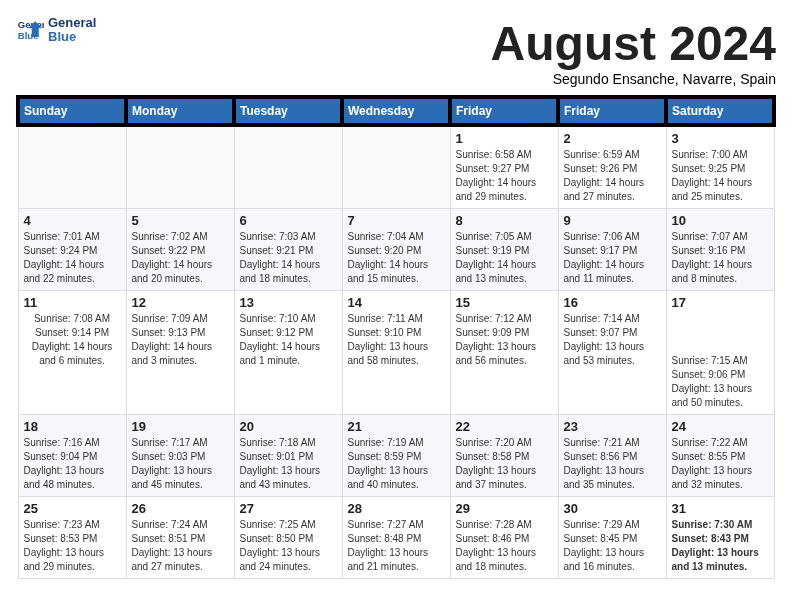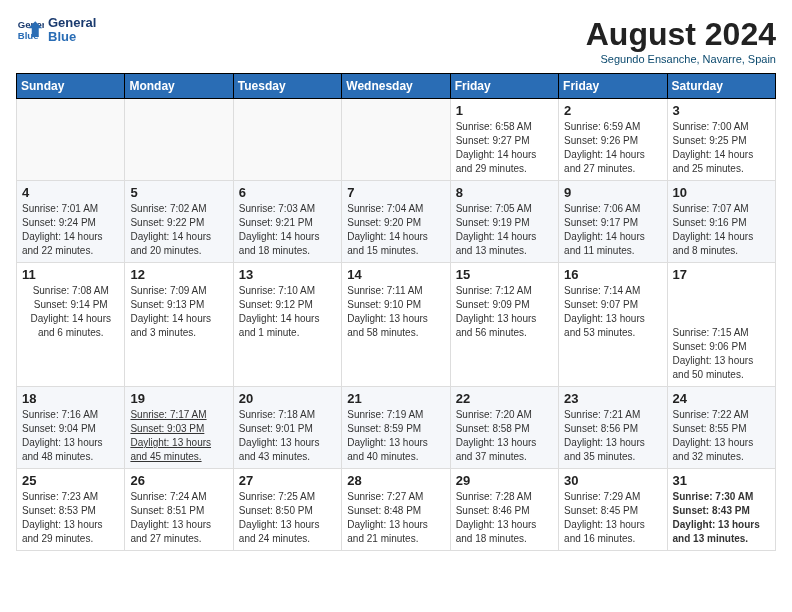--- a/index.html
+++ b/index.html
@@ -22,41 +22,41 @@
       gap: 4px;
     }
     .logo-icon {
       width: 28px;
       height: 28px;
     }
     .title-block {
       text-align: right;
     }
     .month-year {
-      font-size: 32px;
+      font-size: 48px;
       font-weight: bold;
       color: #222;
     }
     .location {
-      font-size: 11px;
-      color: #0c4a6e;
+      font-size: 14px;
+      color: #000000;
     }
     .calendar {
       width: 100%;
       border-collapse: collapse;
       border: 1px solid #ccc;
     }
     .calendar th {
       background: #2a6db5;
       color: #fff;
       font-size: 12px;
       font-weight: bold;
       padding: 5px 4px;
       text-align: left;
-      border: 1px solid #000000;
+      border: 4px solid #000000;
     }
     .calendar td {
       vertical-align: top;
       padding: 4px 5px;
       border: 1px solid #ddd;
       font-size: 10px;
       color: #333;
       width: calc(100% / 7);
       min-height: 80px;
       background: #fff;
@@ -246,21 +246,21 @@
       <tr>
         <td>
           <span class="day-num">18</span>
           <div class="day-info" style="white-space: pre-line;">Sunrise: 7:16 AM
 Sunset: 9:04 PM
 Daylight: 13 hours
 and 48 minutes.</div>
         </td>
         <td>
           <span class="day-num">19</span>
-          <div class="day-info" style="white-space: pre-line; text-decoration: underline;">Sunrise: 7:17 AM
+          <div class="day-info" style="white-space: pre-line;">Sunrise: 7:17 AM
 Sunset: 9:03 PM
 Daylight: 13 hours
 and 45 minutes.</div>
         </td>
         <td>
           <span class="day-num">20</span>
           <div class="day-info" style="white-space: pre-line;">Sunrise: 7:18 AM
 Sunset: 9:01 PM
 Daylight: 13 hours
 and 43 minutes.</div>

